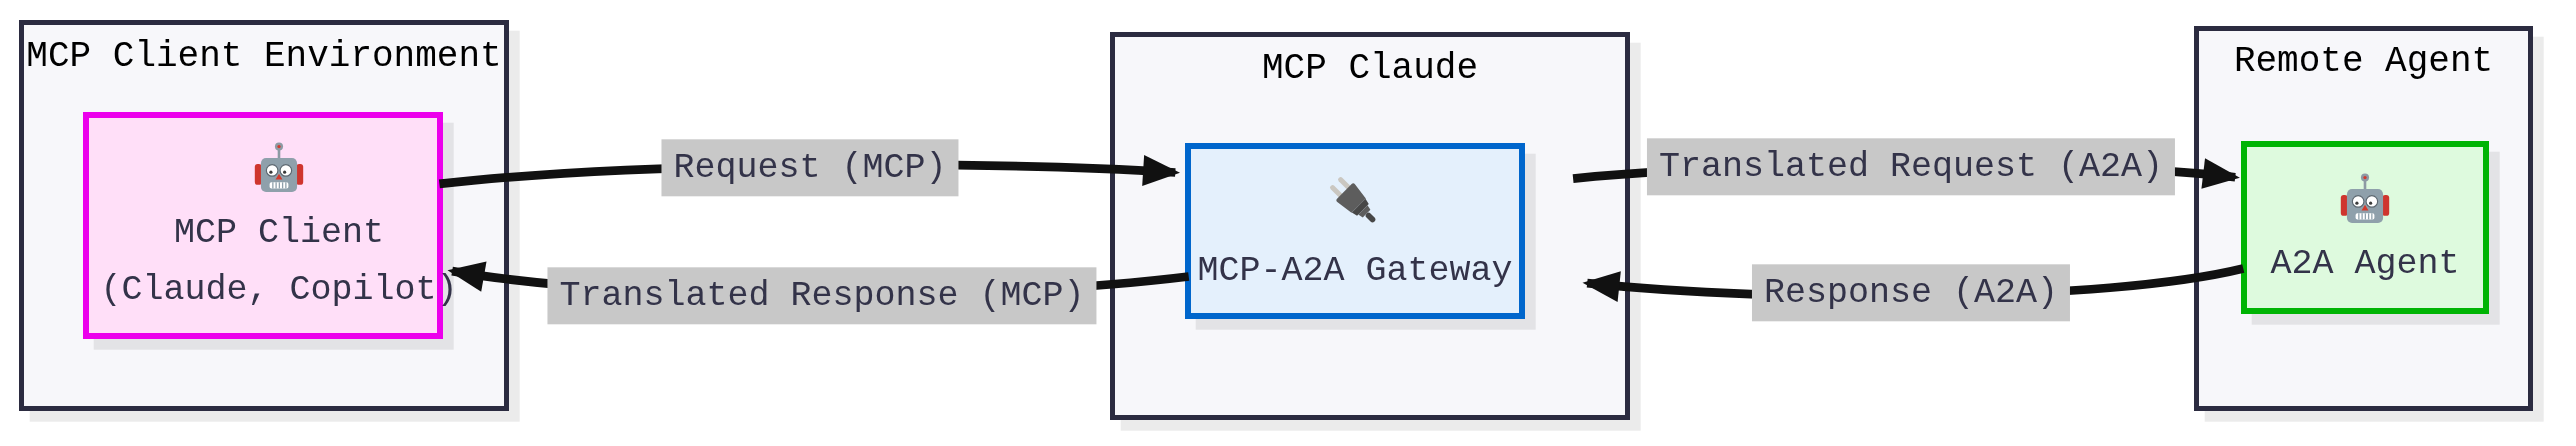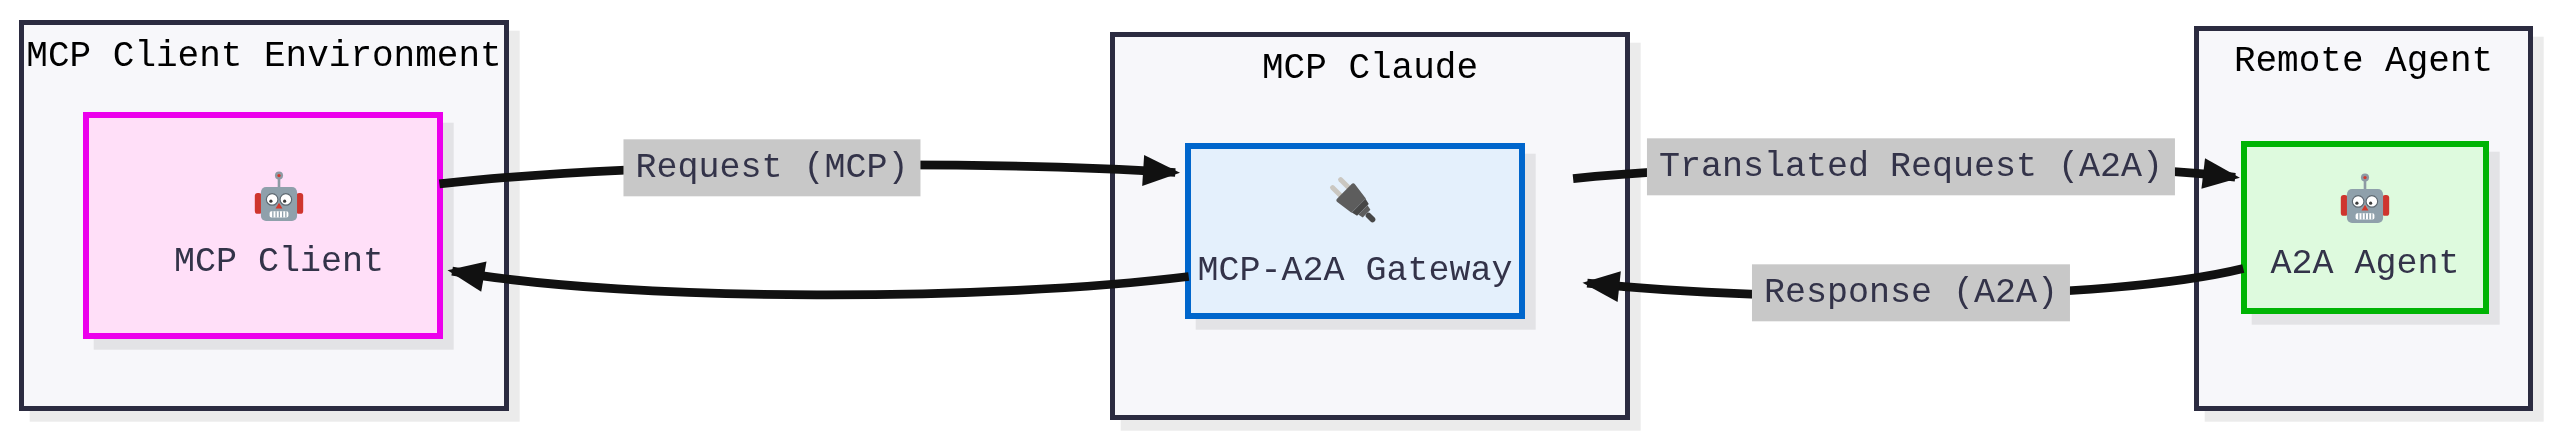--- a/index.html
+++ b/index.html
@@ -85,21 +85,21 @@
   .edge-label {
     position: absolute;
     transform: translate(-50%, -50%);
     background: var(--edge-label-bg, #c8c8c8);
     color: var(--node-text, #333349);
     font-size: 35px;
     padding: 8.7px 12px;
     white-space: nowrap;
     z-index: 6;
   }
-  #el-1 { left: 772px; top: 168px; }
+  #el-1 { left: 810px; top: 168px; }
   #el-2 { left: 822px; top: 296px; }
   #el-3 { left: 1911px; top: 167px; }
   #el-4 { left: 1911px; top: 293px; }
 </style>
 </head>
 <body>
 
 <div class="canvas">
 
   <div class="container" id="c-left">
@@ -130,20 +130,21 @@
       <rect x="23" y="58.5" width="26" height="8.5" rx="2.5" fill="#ffffff"></rect>
       <g stroke="#8fa0ab" stroke-width="1.8">
         <line x1="27.5" y1="58.5" x2="27.5" y2="67"></line>
         <line x1="32" y1="58.5" x2="32" y2="67"></line>
         <line x1="36.5" y1="58.5" x2="36.5" y2="67"></line>
         <line x1="41" y1="58.5" x2="41" y2="67"></line>
         <line x1="45.5" y1="58.5" x2="45.5" y2="67"></line>
       </g>
     </svg>
     <div class="node-line">MCP Client</div>
+    <div class="node-line">(Claude, Copilot)</div>
   </div>
 
   <div class="node" id="n-gateway">
     <svg class="node-icon plug" viewBox="0 0 72 72">
       <g transform="rotate(-45 36 36)">
         <rect x="26.5" y="3" width="5.8" height="18" rx="2.6" fill="#cac7c1"></rect>
         <rect x="39.7" y="3" width="5.8" height="18" rx="2.6" fill="#cac7c1"></rect>
         <path d="M24 18.5 h24 c1.6 0 2.8 1.3 2.5 2.9 L47.8 42 H24.2 L21.5 21.4 c-0.3 -1.6 0.9 -2.9 2.5 -2.9 Z" fill="#5d5d5d"></path>
         <path d="M24.8 42 h22.4 l-1.6 7 H26.4 Z" fill="#474747"></path>
         <path d="M28.4 49 h15.2 l-1.3 6 H29.7 Z" fill="#5d5d5d"></path>
@@ -184,17 +185,18 @@
         <path d="M2 3 L57 26 L2 49 Z"></path>
       </marker>
     </defs>
     <path class="edge-path" d="M 655 274 C 950 240, 1480 240, 1752 257" marker-end="url(#arrowhead)"></path>
     <path class="edge-path" d="M 1772 412 C 1480 448, 950 452, 674 404" marker-end="url(#arrowhead)"></path>
     <path class="edge-path" d="M 2345 266 C 2600 240, 3110 238, 3332 264" marker-end="url(#arrowhead)"></path>
     <path class="edge-path" d="M 3344 400 C 3140 450, 2650 452, 2366 422" marker-end="url(#arrowhead)"></path>
   </svg>
 
   <div class="edge-label" id="el-1">Request (MCP)</div>
+  <div class="edge-label" id="el-2">Translated Response (MCP)</div>
   <div class="edge-label" id="el-3">Translated Request (A2A)</div>
   <div class="edge-label" id="el-4">Response (A2A)</div>
 
 </div>
 
 
 </body></html>

